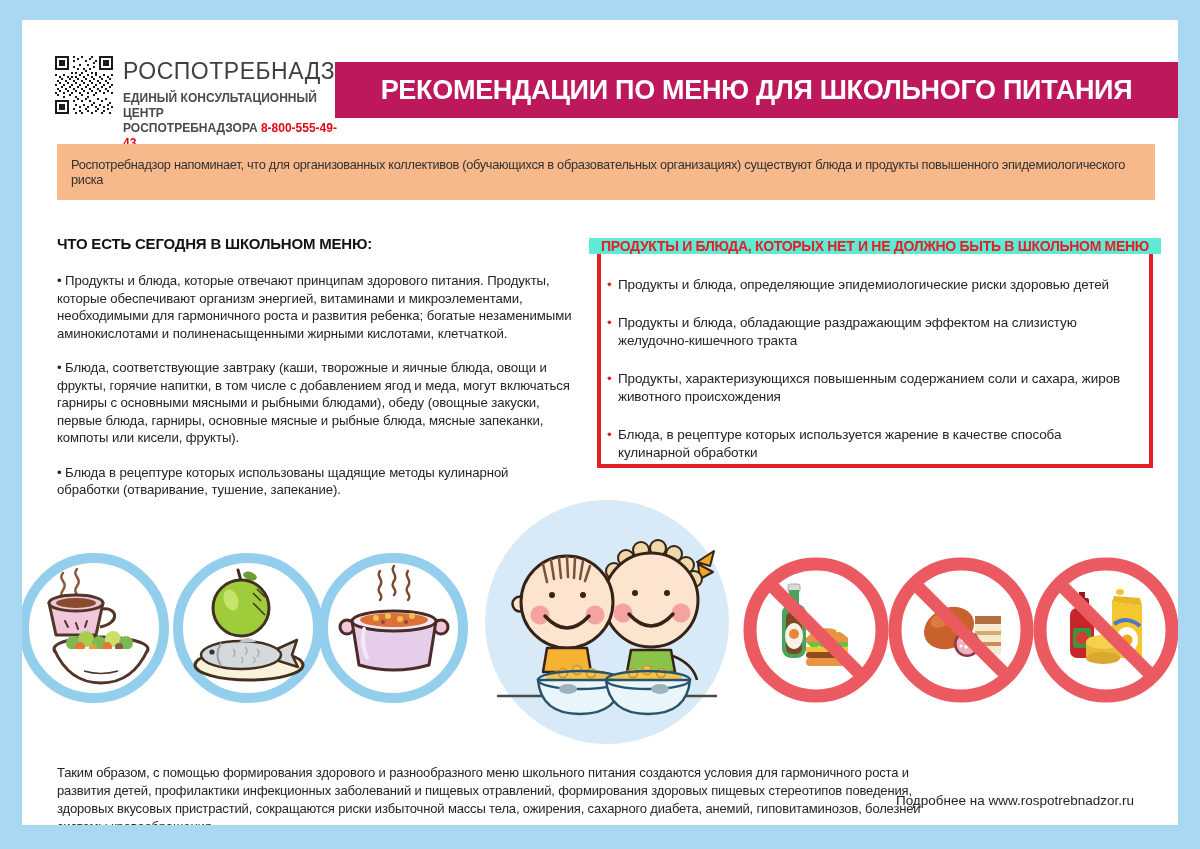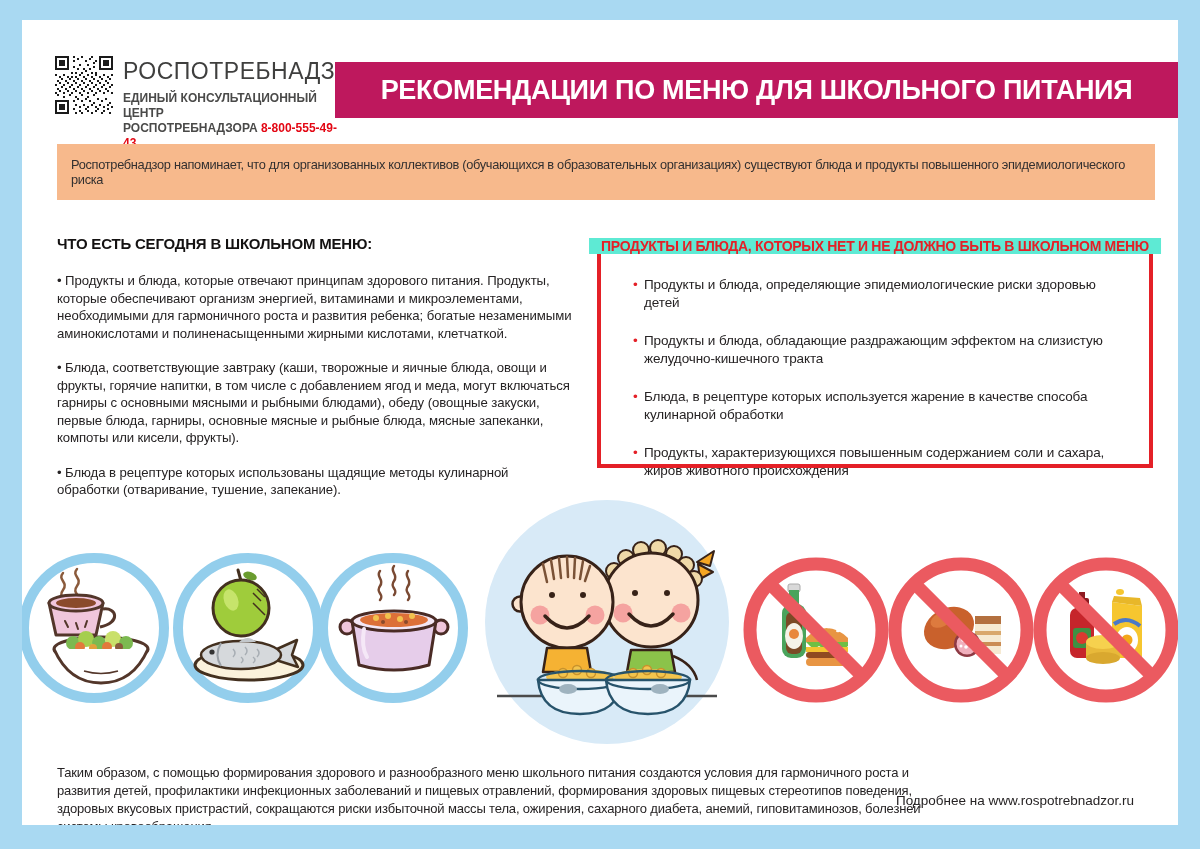--- a/index.html
+++ b/index.html
@@ -38,21 +38,21 @@
   
   .right-box{
     position:absolute;left:575px;top:226px;width:556px;height:222px;
     border:4px solid #E42027;box-sizing:border-box;
   }
   .right-box-title{
     position:absolute;top:-12px;left:50%;transform:translateX(-50%);
     background:#5eead4;padding:0 12px;color:#E42027;font-weight:bold;
     font-size:14px;white-space:nowrap;letter-spacing:-.3px;
   }
-  .right-box ul{list-style:none;margin:26px 0 0;padding:0 16px 0 32px}
+  .right-box ul{list-style:none;margin:26px 0 0;padding:0 16px 0 6px}
   .right-box li{
     font-size:13.5px;line-height:18px;margin-bottom:20px;color:#262324;
     position:relative;padding-left:11px;letter-spacing:-.1px;
   }
   .right-box li::before{content:"•";color:#E42027;position:absolute;left:0}
   
   .ok-circle{
     position:absolute;top:533px;width:130px;height:130px;
     border:10px solid #93CEEC;border-radius:50%;background:#fff;
   }
@@ -122,22 +122,22 @@
     <p>Продукты и блюда, которые отвечают принципам здорового питания. Продукты, которые обеспечивают организм энергией, витаминами и микроэлементами, необходимыми для гармоничного роста и развития ребенка; богатые незаменимыми аминокислотами и полиненасыщенными жирными кислотами, клетчаткой.</p>
     <p>Блюда, соответствующие завтраку (каши, творожные и яичные блюда, овощи и фрукты, горячие напитки, в том числе с добавлением ягод и меда, могут включаться гарниры с основными мясными и рыбными блюдами), обеду (овощные закуски, первые блюда, гарниры, основные мясные и рыбные блюда, мясные запеканки, компоты или кисели, фрукты).</p>
     <p>Блюда в рецептуре которых использованы щадящие методы кулинарной обработки (отваривание, тушение, запекание).</p>
   </section>
 
   <section class="right-box">
     <span class="right-box-title">ПРОДУКТЫ И БЛЮДА, КОТОРЫХ НЕТ И НЕ ДОЛЖНО БЫТЬ В ШКОЛЬНОМ МЕНЮ</span>
     <ul>
       <li>Продукты и блюда, определяющие эпидемиологические риски здоровью детей</li>
       <li>Продукты и блюда, обладающие раздражающим эффектом на слизистую желудочно-кишечного тракта</li>
+      <li>Продукты, характеризующихся повышенным содержанием соли и сахара, жиров животного происхождения</li>
       <li>Блюда, в рецептуре которых используется жарение в качестве способа кулинарной обработки</li>
-      <li>Продукты, характеризующихся повышенным содержанием соли и сахара, жиров животного происхождения</li>
     </ul>
   </section>
 
   <div class="ok-circle ok1">
     <svg width="130" height="130" viewBox="0 0 130 130">
       <path d="M34,10c-6,7 6,9 0,17c-6,8 6,9 0,16" fill="none" stroke="#8A5A3B" stroke-width="2.5" stroke-linecap="round"></path>
       <path d="M48,6c-6,7 6,9 0,17c-6,8 6,9 0,16" fill="none" stroke="#8A5A3B" stroke-width="2.5" stroke-linecap="round"></path>
       <path d="M74,46C88,44 92,60 71,64" fill="none" stroke="#53362A" stroke-width="3"></path>
       <path d="M20,40L74,40L67,72L27,72Z" fill="#F0C6DB" stroke="#53362A" stroke-width="3" stroke-linejoin="round"></path>
       <ellipse cx="47" cy="40" rx="27" ry="8" fill="#F0C6DB" stroke="#53362A" stroke-width="3"></ellipse>

